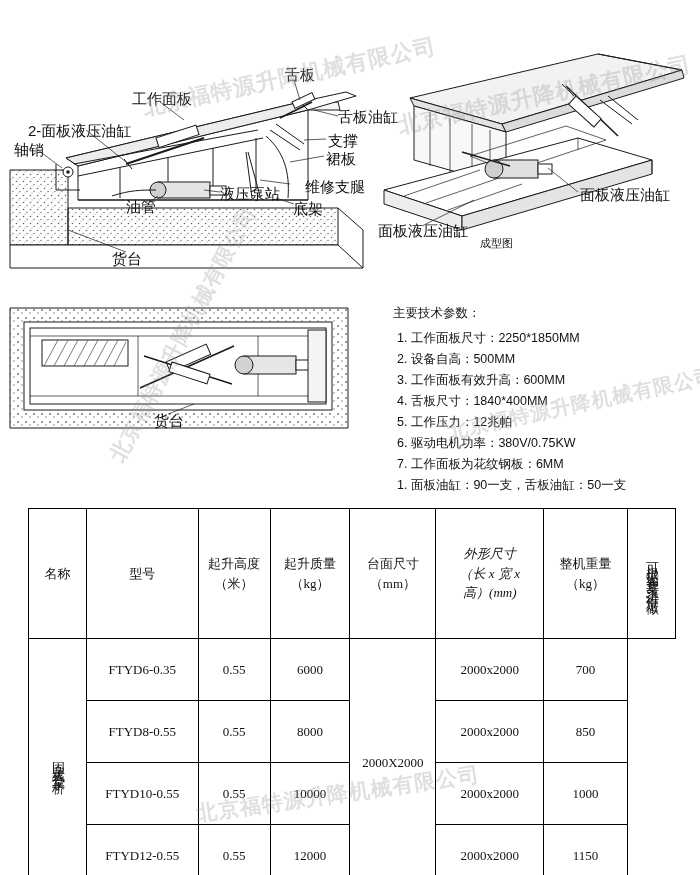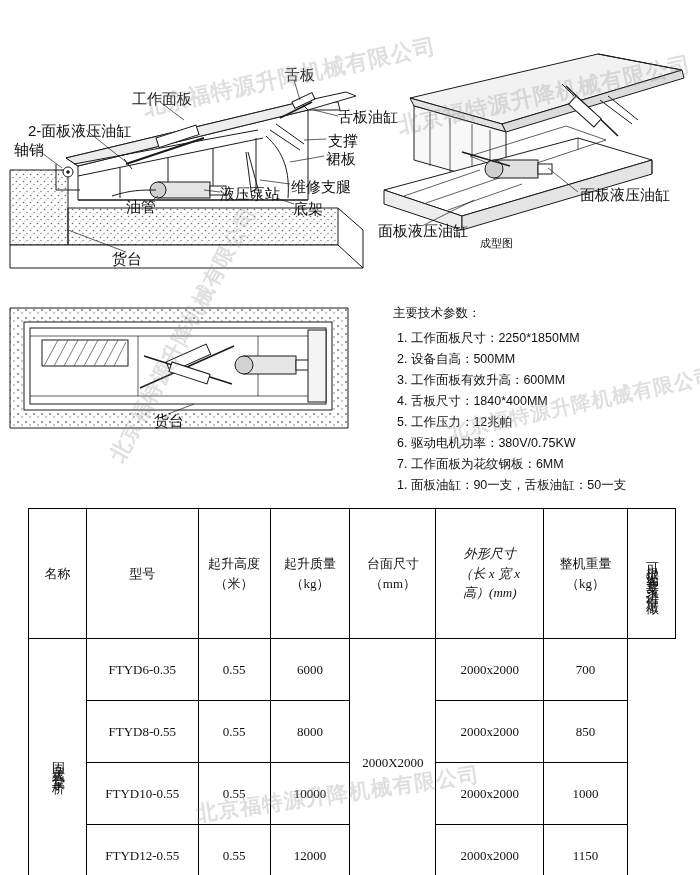--- a/index.html
+++ b/index.html
@@ -184,21 +184,21 @@
         <path d="M118 212 L60 190" stroke="#1a1a1a" stroke-width="0.7"></path>
       </g>
     </svg>
     <div class="lbl" style="left:277px; top:26px;">舌板</div>
     <div class="lbl" style="left:124px; top:50px;">工作面板</div>
     <div class="lbl" style="left:330px; top:68px;">舌板油缸</div>
     <div class="lbl" style="left:20px; top:82px;">2-面板液压油缸</div>
     <div class="lbl" style="left:320px; top:92px;">支撑</div>
     <div class="lbl" style="left:6px; top:101px;">轴销</div>
     <div class="lbl" style="left:318px; top:110px;">裙板</div>
-    <div class="lbl" style="left:283px; top:138px;">维修支腿</div>
+    <div class="lbl" style="left:297px; top:138px;">维修支腿</div>
     <div class="lbl" style="left:212px; top:145px;">液压泵站</div>
     <div class="lbl" style="left:118px; top:158px;">油管</div>
     <div class="lbl" style="left:285px; top:160px;">底架</div>
     <div class="lbl" style="left:104px; top:210px;">货台</div>
   </div>
 
   <div class="dwg" id="dwg-formed">
     <svg width="315" height="215" viewBox="0 0 315 215" xmlns="http://www.w3.org/2000/svg">
       <g fill="none" stroke="#1a1a1a" stroke-width="1">
 

